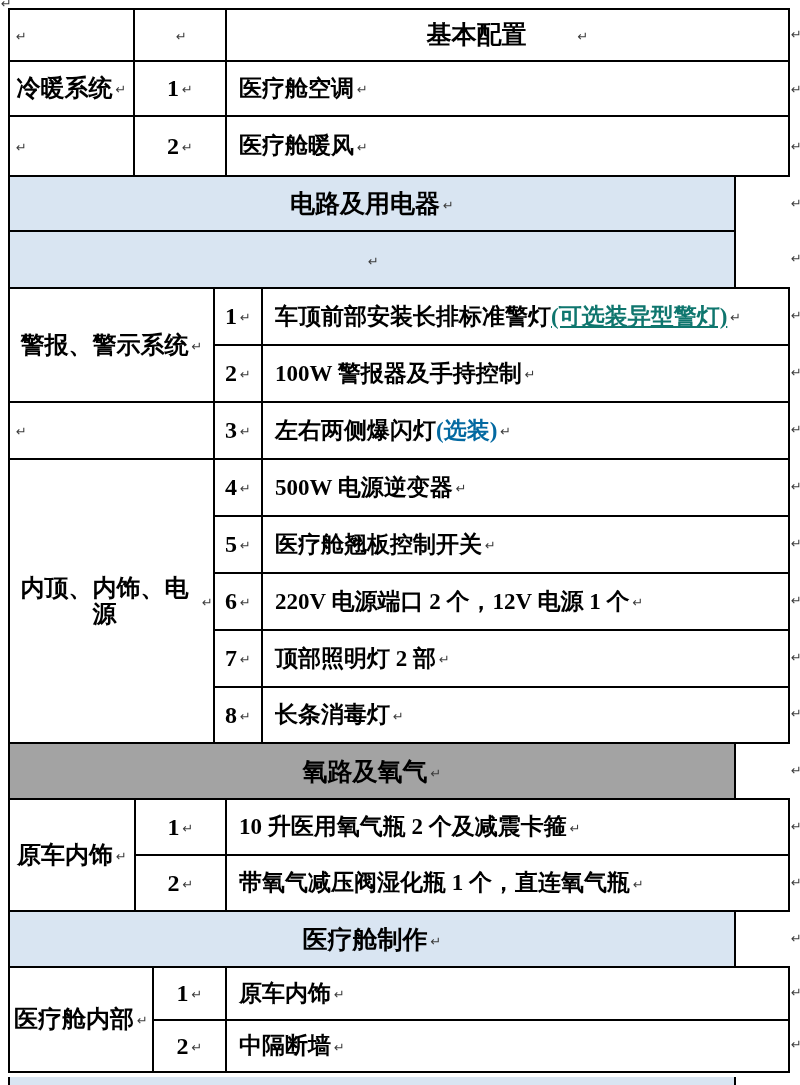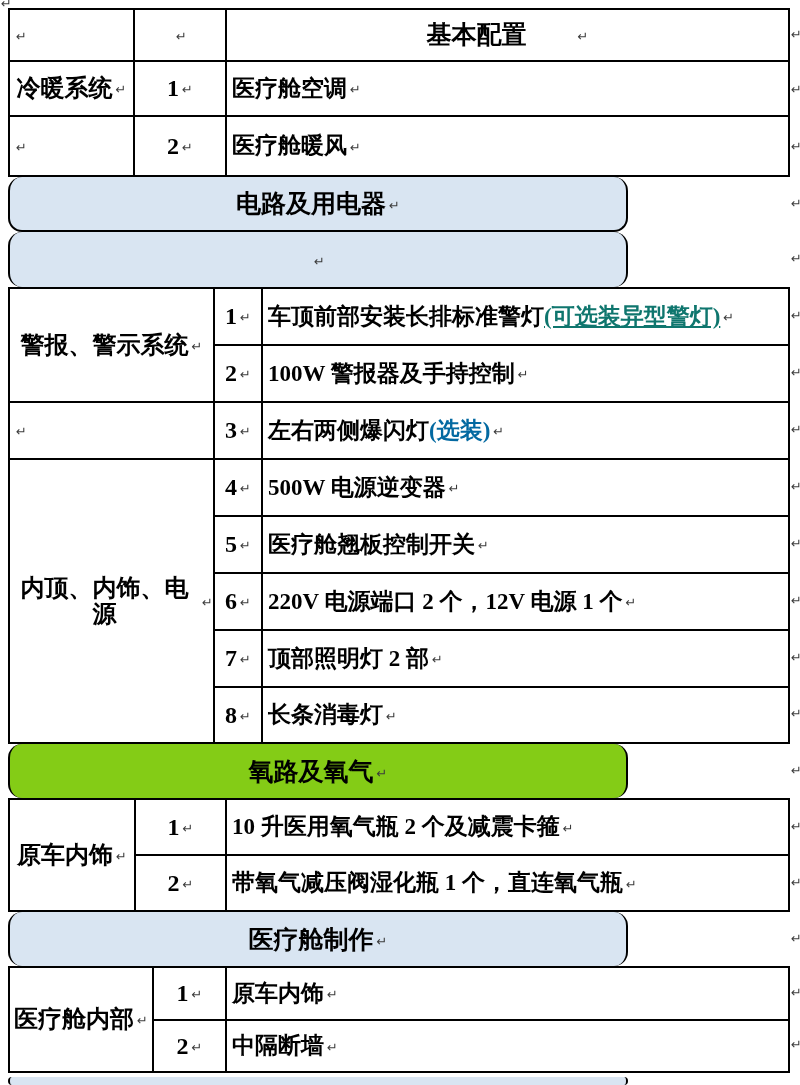--- a/index.html
+++ b/index.html
@@ -12,30 +12,30 @@
   .tbl{
     position:absolute;left:8px;width:782px;box-sizing:border-box;
     background:#000;display:grid;padding:2px;gap:2px;
   }
   .cell{
     background:#fff;display:flex;align-items:center;overflow:hidden;
     font-weight:bold;font-size:23px;line-height:1.1;
   }
   .grp{justify-content:center;font-size:24px;text-align:center;}
   .num{justify-content:center;font-size:24px;}
-  .desc{justify-content:flex-start;padding-left:5px;}
+  .desc{justify-content:flex-start;padding-left:12px;}
   .hdrcell{justify-content:center;font-size:25px;gap:48px;}
   .emptyL{justify-content:flex-start;padding-left:3px;}
   .emptyC{justify-content:center;}
   
   .bluerow{
-    position:absolute;left:8px;width:620px;box-sizing:border-box;
+    position:absolute;left:8px;width:728px;box-sizing:border-box;
     border-left:2px solid #000;border-right:2px solid #000;
     display:flex;align-items:center;justify-content:center;
-    font-weight:bold;font-size:25px;border-radius:14px;
+    font-weight:bold;font-size:25px;
   }
   .bb{border-bottom:2px solid #000;}
   
   .pm{
     font-family:"DejaVu Sans",sans-serif;font-weight:normal;
     font-size:13px;color:#3c3c3c;margin-left:3px;flex:0 0 auto;
     position:relative;top:2px;
   }
   .mpm{
     position:absolute;left:791px;font-family:"DejaVu Sans",sans-serif;
@@ -174,21 +174,21 @@
   <div class="cell num">
       <span>8</span>
       <span class="pm">↵</span>
     </div>
   <div class="cell desc">
       <span>长条消毒灯</span>
       <span class="pm">↵</span>
     </div>
 </div>
 
-<div class="bluerow" style="top: 744px; height: 54px; background: #84cc16;">
+<div class="bluerow" style="top: 744px; height: 54px; background: #a3a3a3;">
   <span>氧路及氧气</span>
     <span class="pm">↵</span>
 </div>
 
 <div class="tbl" style="top:798px;height:114px;grid-template-columns:124px 89px 1fr;grid-template-rows:54px 1fr">
   <div class="cell grp" style="grid-row:1/3;grid-column:1">
       <span>原车内饰</span>
       <span class="pm">↵</span>
     </div>
   <div class="cell num">

